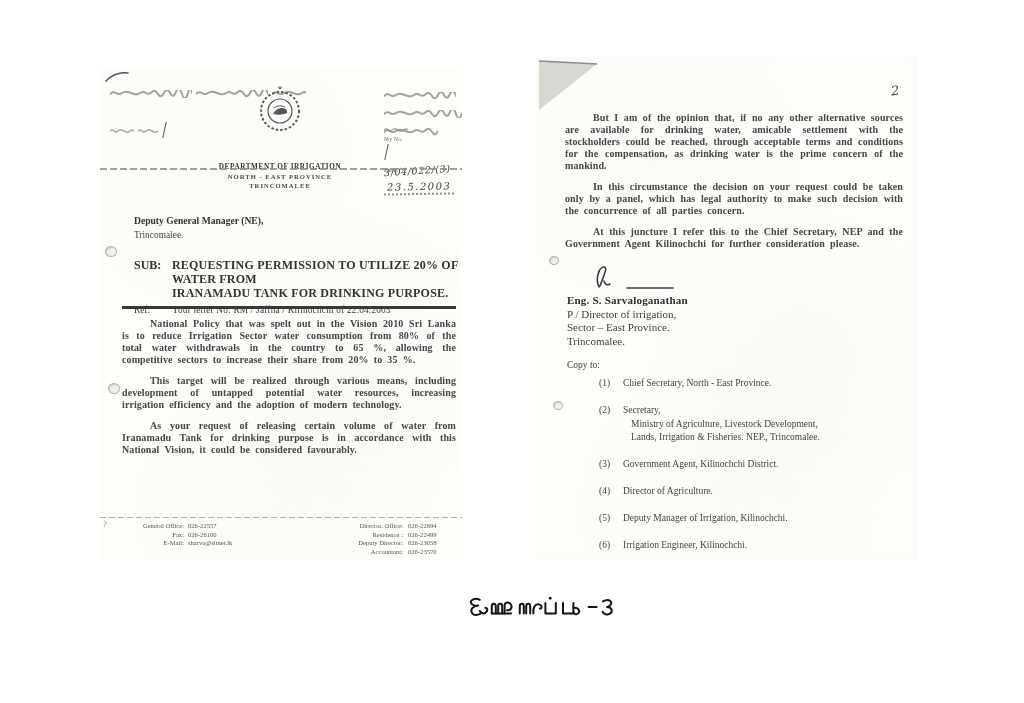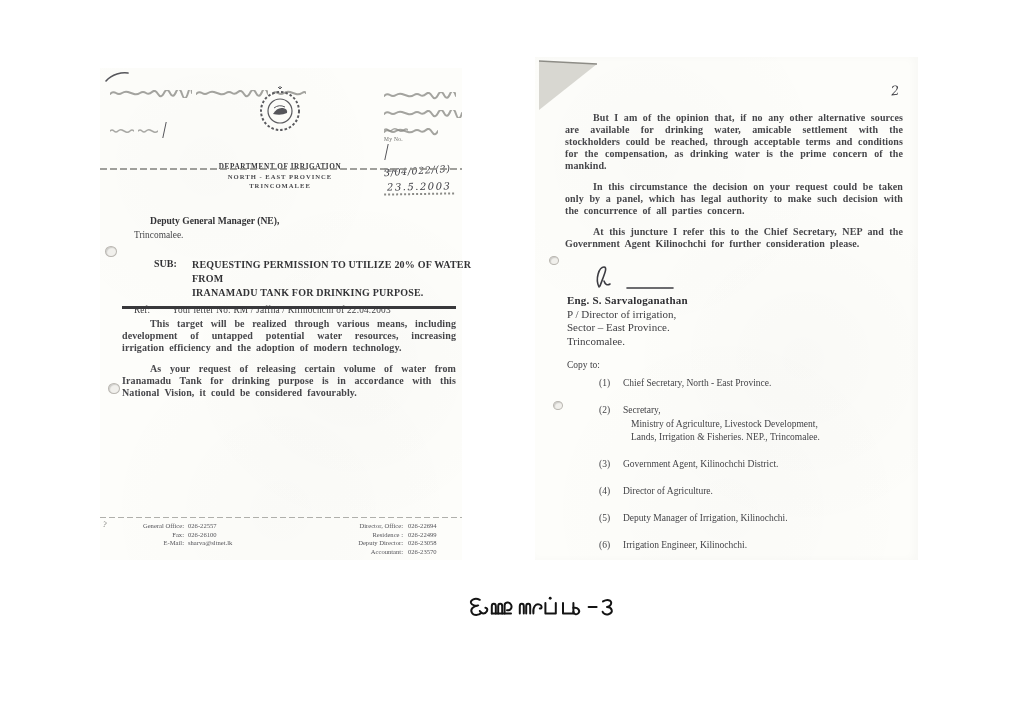--- a/index.html
+++ b/index.html
@@ -20,23 +20,23 @@
   .dept .l2,.dept .l3{font-size:6.6px;letter-spacing:1px;margin-top:2px;font-weight:bold;color:#4a4a4e;}
   .emblem svg{display:block;}
   .myno-label{font-size:5.5px;color:#6e6e6a;letter-spacing:.3px;}
   .handw{font-family:"DejaVu Serif",serif;font-style:italic;color:#3a3a40;}
   .refval{font-size:9.5px;transform:rotate(-4deg);letter-spacing:.6px;display:inline-block;}
   .dateval{font-size:10px;letter-spacing:1.5px;border-bottom:2px dotted #8a8a86;padding:0 3px 1px 3px;display:inline-block;transform:rotate(-1deg);}
   .datelabel{font-size:6.5px;color:#55555a;margin-right:6px;}
   .brace{display:inline-block;width:1px;height:16px;border-left:1.4px solid #55555a;transform:skew(-12deg);margin:0 4px -4px 2px;}
   .dashrule{height:2px;background:repeating-linear-gradient(90deg,#8f8f8b 0 7px,transparent 7px 10px);opacity:.85;}
   .dashrule.light{height:1.4px;background:repeating-linear-gradient(90deg,#a2a29d 0 6px,transparent 6px 9px);}
-  .addr1{font-weight:bold;font-size:9.6px;color:#333336;margin-left:16px;}
+  .addr1{font-weight:bold;font-size:9.6px;color:#333336;}
   .addr2{font-size:9.4px;margin-top:4px;color:#47474a;}
-  .subrow{display:flex;font-size:10px;margin-left:20px;}
+  .subrow{display:flex;font-size:12px;}
   .sublabel{width:38px;font-weight:bold;color:#333336;flex:0 0 38px;}
   .subtext{font-weight:bold;color:#333336;letter-spacing:.2px;line-height:14px;width:292px;}
   .refrow{display:flex;font-size:9.3px;margin-top:5px;}
   .reflabel{width:38px;flex:0 0 38px;color:#3d3d40;}
   .reftext{color:#3d3d40;letter-spacing:.2px;}
   .subrule{height:2.6px;background:#38383b;filter:blur(.3px);}
   .bodytext{font-size:10px;line-height:12px;text-align:justify;color:#46464a;word-spacing:2.5px;letter-spacing:.1px;font-weight:bold;}
   .bodytext p{margin:0 0 9px 0;text-indent:28px;}
   .hole{width:10px;height:9px;border-radius:50%;background:#f1f0ec;border:1px solid #b9b6b0;box-shadow:inset 1px 1px 1px rgba(0,0,0,.15);}
   .hole.sm{width:8px;height:7px;}
@@ -155,20 +155,21 @@
       </div>
       <div class="refrow">
         <span class="reflabel">Ref:</span>
         <span class="reftext">Your letter No: RM / Jaffna / Kilinochchi of 22.04.2003</span>
       </div>
     </div>
 
     <div class="abs subrule" style="left:22px;top:238px;width:334px"></div>
 
     <div class="abs bodytext" style="left:22px;top:250px;width:334px">
+      <p>National Policy that was spelt out in the Vision 2010 Sri Lanka is to reduce Irrigation Sector water consumption from 80% of the total water withdrawals in the country to 65 %, allowing the competitive sectors to increase their share from 20% to 35 %.</p>
       <p>This target will be realized through various means, including development of untapped potential water resources, increasing irrigation efficiency and the adoption of modern technology.</p>
       <p>As your request of releasing certain volume of water from Iranamadu Tank for drinking purpose is in accordance with this National Vision, it could be considered favourably.</p>
     </div>
 
     <div class="abs hole" style="left:8px;top:315px"></div>
 
     <div class="abs dashrule light" style="left:0;top:449px;width:362px"></div>
     <span class="abs qmark" style="left:3px;top:452px">?</span>
     <div class="abs footrow" style="left:12px;top:454px;width:342px">
       <div class="fl">

